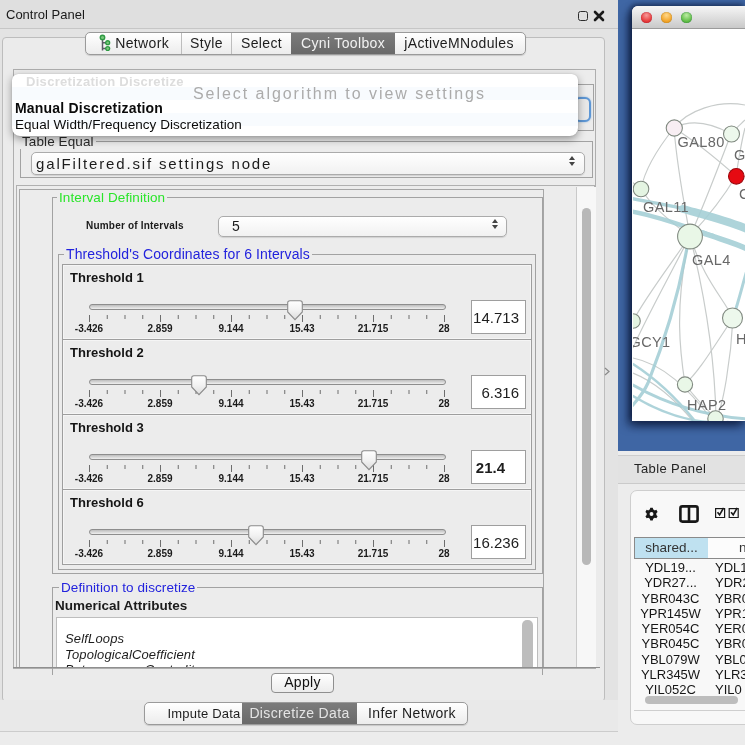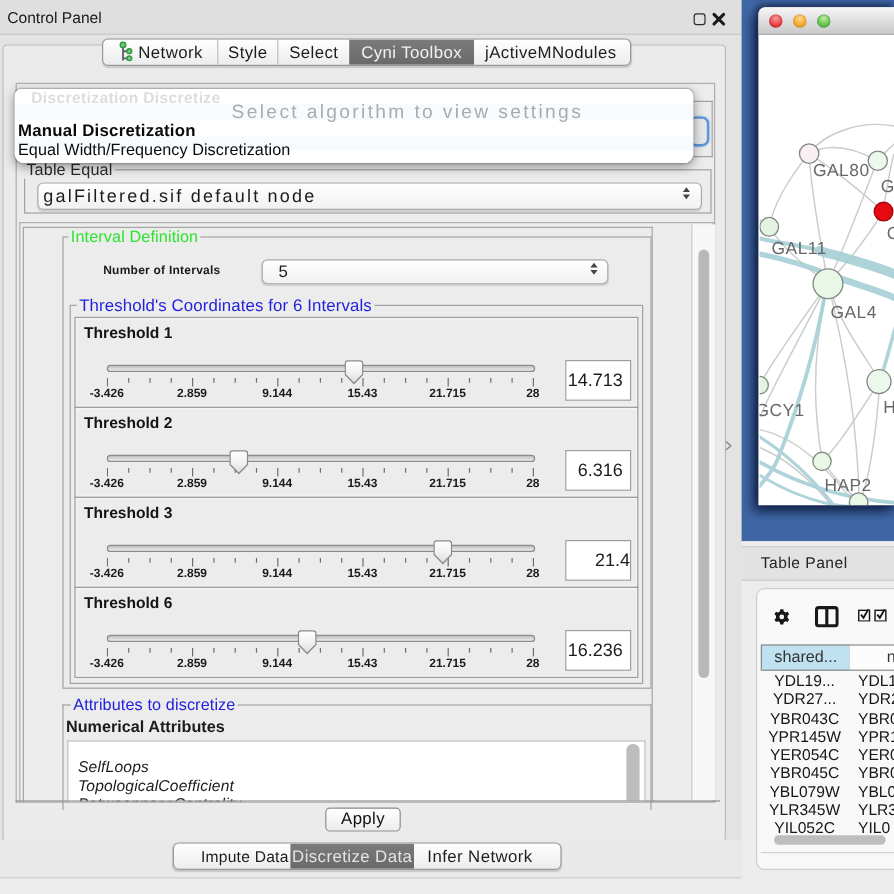--- a/index.html
+++ b/index.html
@@ -53,21 +53,21 @@
   <div class="abs" style="left:13px;top:69px;width:581px;height:598px;border:1px solid #aeaeae;background:#ececec;"></div>
 
   <div class="abs" style="left:578px;top:84px;width:15px;height:45px;border-top:1px solid #a2a2a2;border-right:1px solid #a2a2a2;border-bottom:1px solid #a2a2a2;"></div>
 
   <div class="abs" style="left:574px;top:97px;width:13px;height:21px;background:#e8e8e8;border:2.5px solid #5e97d5;border-radius:6px;box-shadow:0 0 2px rgba(110,160,215,.8);"></div>
 
   <div class="abs tgroup" style="left:20px;top:141px;width:571px;height:35px;">
     <div class="tlabel" style="left:-1px;background:#ececec;color:#2a2a2a;">Table Equal</div>
   </div>
   <div class="abs combo" style="left:31px;top:152px;width:552px;height:21px;line-height:21px;">
-    <span style="padding-left:4px;font-size:15px;letter-spacing:1.85px;">galFiltered.sif default node</span>
+    <span style="padding-left:4px;font-size:15px;letter-spacing:1.85px;">galFiltered.sif settings node</span>
     <div class="arrs" style="right:8px;top:3px;">
         <div class="u"></div>
         <div class="d"></div>
       </div>
   </div>
 
   <div class="abs" style="left:16px;top:185px;width:577px;height:482px;border:1px solid #b0b0b0;border-bottom:none;"></div>
   <div class="abs" style="left:19px;top:189px;width:523px;height:478px;border:1px solid #a6a6a6;border-bottom:none;background:#ececec;"></div>
 
   <div class="abs" style="left:576px;top:187px;width:19px;height:480px;background:#f7f7f7;border-left:1px solid #c9c9c9;"></div>
@@ -215,21 +215,21 @@
     <path d="M3 0.7 L13 0.7 Q15.3 0.7 15.3 3 L15.3 12 L8 19.6 L0.7 12 L0.7 3 Q0.7 0.7 3 0.7 Z" fill="url(#thg3)" stroke="#8a8a8a" stroke-width="1.1"></path>
     <defs>
         <linearGradient id="thg3" x1="0" y1="0" x2="0" y2="1">
       <stop offset="0" stop-color="#ffffff"></stop>
           <stop offset="0.5" stop-color="#f2f2f2"></stop>
           <stop offset="1" stop-color="#dcdcdc"></stop>
     </linearGradient>
       </defs>
   </svg>
   <div class="abs" style="left:471px;top:450px;width:53px;height:32px;background:#fff;border:1px solid #9e9e9e;
-       font-size:15px;color:#1d1d1d;text-align:right;line-height:34px;"><span style="padding-right:0;">21.4</span></div>
+       font-size:15px;color:#1d1d1d;text-align:right;line-height:34px;"><span style="padding-right:20px;font-weight:bold;">21.4</span></div>
 
   <div class="abs" style="left:62px;top:489px;width:468px;height:74px;border:1px solid #9e9e9e;box-shadow:inset 0 0 0 1px #f5f5f5;"></div>
   <div class="abs" style="left:70px;top:495px;font-size:13px;font-weight:bold;color:#141414;">Threshold 6</div>
   <div class="abs" style="left:89px;top:529px;width:355px;height:4px;background:linear-gradient(#bdbdbd,#efefef);border:1px solid #8d8d8d;border-radius:3px;"></div>
   <svg class="abs tickrow" style="left:88.5px;top:540px;" width="357" height="8" viewBox="0 0 357 8">
       <line x1="0.50" y1="0" x2="0.50" y2="7"></line>
       <line x1="18.25" y1="0" x2="18.25" y2="4"></line>
       <line x1="36.00" y1="0" x2="36.00" y2="4"></line>
       <line x1="53.75" y1="0" x2="53.75" y2="4"></line>
       <line x1="71.50" y1="0" x2="71.50" y2="7"></line>
@@ -263,38 +263,38 @@
       <stop offset="0" stop-color="#ffffff"></stop>
           <stop offset="0.5" stop-color="#f2f2f2"></stop>
           <stop offset="1" stop-color="#dcdcdc"></stop>
     </linearGradient>
       </defs>
   </svg>
   <div class="abs" style="left:471px;top:525px;width:53px;height:32px;background:#fff;border:1px solid #9e9e9e;
        font-size:15px;color:#1d1d1d;text-align:right;line-height:34px;"><span style="padding-right:6px;">16.236</span></div>
 
   <div class="abs tgroup" style="left:52px;top:587px;width:489px;height:87px;border-bottom:none;">
-    <div class="tlabel" style="left:6px;color:#2222dd;">Attributes to discretize</div>
+    <div class="tlabel" style="left:6px;color:#2222dd;">Definition to discretize</div>
   </div>
   <div class="abs" style="left:55px;top:598px;font-size:13.5px;font-weight:bold;color:#1b1b1b;">Numerical Attributes</div>
   <div class="abs" style="left:56px;top:617px;width:480px;height:50px;background:#ffffff;border:1px solid #bdbdbd;border-bottom:none;overflow:hidden;">
     <div style="font-size:13px;letter-spacing:0.15px;color:#1d1d1d;padding-left:8px;line-height:15.5px;padding-top:13px;font-style:italic;">
       SelfLoops<br>TopologicalCoefficient<br>BetweennessCentrality
     </div>
   </div>
   <div class="abs" style="left:522px;top:620px;width:11px;height:47px;background:#bdbdbd;border-radius:5px 5px 0 0;"></div>
 
   <div class="abs" style="left:13px;top:667px;width:587px;height:1px;background:#8f8f8f;"></div>
 
   <div class="abs" style="left:271px;top:673px;width:61px;height:18px;background:linear-gradient(#ffffff,#ececec);
        border:1px solid #8f8f8f;border-radius:4px;font-size:14px;letter-spacing:0.3px;text-align:center;line-height:17px;color:#111;">Apply</div>
 
   <div class="abs" style="left:144px;top:702px;width:322px;height:21px;background:linear-gradient(#ffffff,#ececec);
        border:1px solid #9a9a9a;border-radius:5px;box-shadow:0 1px 1px rgba(0,0,0,.15);overflow:hidden;">
-    <div class="seg" style="width:97px;font-size:13px;letter-spacing:0.2px;text-indent:21px;">Impute Data</div><div class="seg" style="width:103px;background:linear-gradient(#7b7b7b,#696969);color:#e4e4e4;">Discretize Data</div><div class="seg" style="width:110px;">Infer Network</div>
+    <div class="seg" style="width:97px;font-size:13px;letter-spacing:0.2px;text-indent:21px;">Impute Data</div><div class="seg" style="width:115px;background:linear-gradient(#7b7b7b,#696969);color:#e4e4e4;">Discretize Data</div><div class="seg" style="width:110px;">Infer Network</div>
   </div>
 
   <div class="abs" style="left:12px;top:74px;width:566px;height:62px;background:#ffffff;border-radius:6px 6px 8px 8px;
        box-shadow:0 3px 9px rgba(0,0,0,.38),0 0 1px rgba(0,0,0,.25);z-index:30;background-image:repeating-linear-gradient(#ffffff 0px,#ffffff 13px,#f8fbfe 13px,#f8fbfe 26px);"></div>
   <div class="abs" style="left:26px;top:74px;font-size:13px;font-weight:bold;letter-spacing:0.3px;color:#dddddd;z-index:31;">Discretization Discretize</div>
   <div class="abs" style="left:15px;top:100px;font-size:14px;font-weight:bold;letter-spacing:0.2px;color:#0b0b0b;z-index:31;">Manual Discretization</div>
   <div class="abs" style="left:193px;top:85px;font-size:16px;letter-spacing:1.95px;color:#ababab;z-index:31;">Select algorithm to view settings</div>
   <div class="abs" style="left:15px;top:117px;font-size:13.5px;letter-spacing:0.05px;color:#0b0b0b;z-index:31;">Equal Width/Frequency Discretization</div>
 
   <svg class="abs" style="left:603px;top:367px;z-index:5;" width="8" height="9" viewBox="0 0 8 9">

